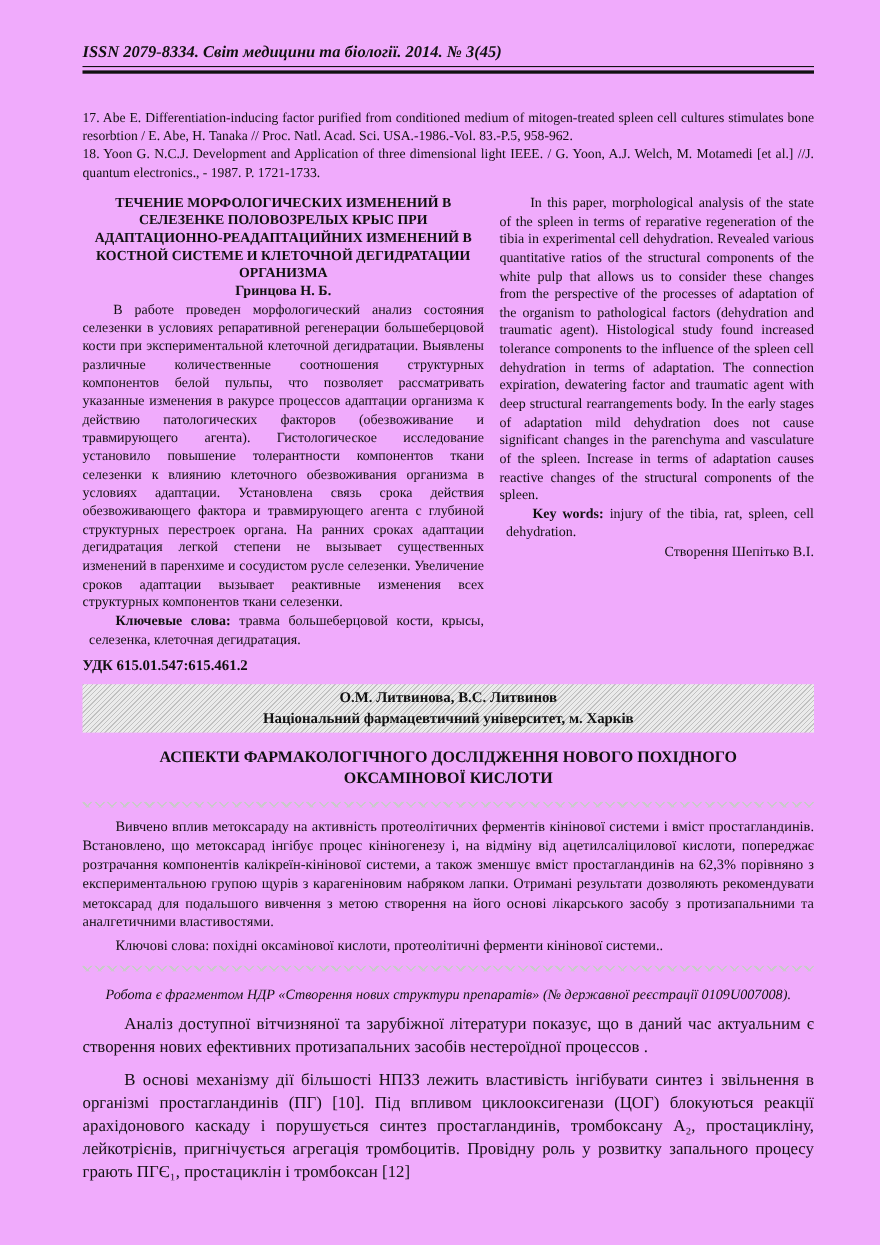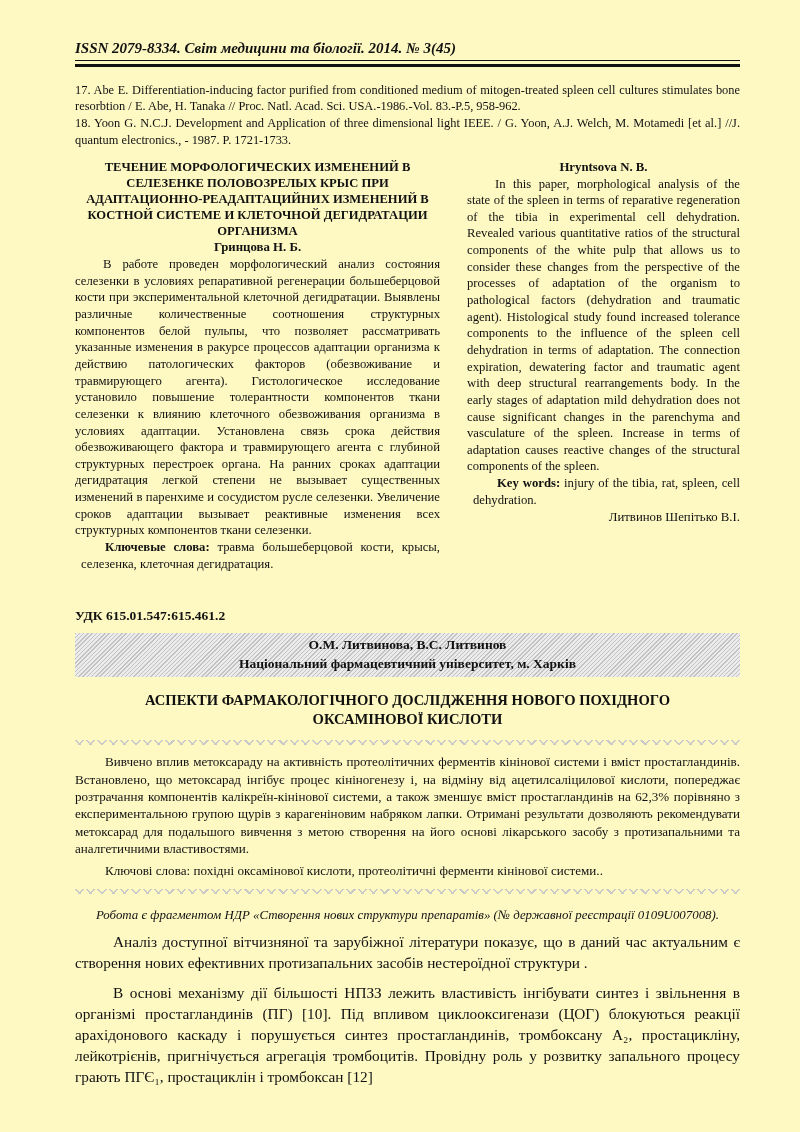--- a/index.html
+++ b/index.html
@@ -1,64 +1,64 @@
 <!DOCTYPE html>
 <html><head>
 <meta charset="utf-8">
 <style>
   html,body{margin:0;padding:0;background:#ffffff;}
   .page{
     position:relative;
     width:800px;height:1132px;
     box-sizing:border-box;
     padding:40px 60px 16px 75px;
-    background:#fef9c3;
+    background:#f0abfc;
     font-family:"Liberation Serif","DejaVu Serif",serif;
     color:#111;
     overflow:hidden;
   }
   
   .issn{
     font-size:15px;font-weight:bold;font-style:italic;
     padding-bottom:3px;border-bottom:1px solid #111;
   }
   .issn-rule{height:2.5px;background:#111;margin-top:3px;}
   
-  .refs{margin-top:15px;}
+  .refs{margin-top:32px;}
   .refs p{
     margin:0;font-size:12.4px;line-height:1.36;text-align:justify;
   }
   
   .hatch{
     background:repeating-linear-gradient(135deg,#c2c2c2 0px,#c2c2c2 1px,#ebebeb 1px,#ebebeb 3px);
   }
   .referaty-strip{
     margin-top:16px;height:25px;line-height:25px;
     font-size:13px;font-weight:bold;padding-left:40px;
     box-sizing:border-box;
   }
   
-  .cols{display:flex;margin-top:10px;gap:13px;}
+  .cols{display:flex;margin-top:10px;}
   .col-left{width:365px;margin-right:14px;}
   .col-right{flex:1;}
   .abs-title{
     margin:0;font-size:12.6px;font-weight:bold;text-align:center;line-height:1.28;
   }
   .abs-author{margin:0;font-size:12.8px;font-weight:bold;text-align:center;line-height:1.3;}
   .abs-body{
     margin:0;font-size:12.7px;line-height:1.31;text-align:justify;text-indent:28px;
   }
   .abs-keywords{
     margin:0;font-size:12.7px;line-height:1.31;text-align:justify;
     text-indent:24px;padding-left:6px;
   }
   .received{margin:2px 0 0 0;font-size:12.8px;text-align:right;padding-right:42px;}
   .reviewer{margin:2px 0 0 0;font-size:12.8px;text-align:right;}
   
-  .udk{margin-top:36px;font-size:13.5px;font-weight:bold;}
+  .udk{margin-top:8px;font-size:13.5px;font-weight:bold;}
   .authors-banner{
     margin-top:9px;padding:3px 0 4px 0;text-align:center;
   }
   .authors-banner div{font-size:13.5px;font-weight:bold;line-height:1.35;}
   .art-title{
     margin:14px auto 0 auto;width:88%;
     font-size:14.6px;font-weight:bold;text-align:center;line-height:1.35;
   }
   
   .zigzag{
@@ -101,24 +101,23 @@
   <div class="cols">
 
     <div class="col-left">
       <p class="abs-title">ТЕЧЕНИЕ МОРФОЛОГИЧЕСКИХ ИЗМЕНЕНИЙ В СЕЛЕЗЕНКЕ ПОЛОВОЗРЕЛЫХ КРЫС ПРИ АДАПТАЦИОННО-РЕАДАПТАЦИЙНИХ ИЗМЕНЕНИЙ В КОСТНОЙ СИСТЕМЕ И КЛЕТОЧНОЙ ДЕГИДРАТАЦИИ ОРГАНИЗМА</p>
       <p class="abs-author">Гринцова Н. Б.</p>
       <p class="abs-body">В работе проведен морфологический анализ состояния селезенки в условиях репаративной регенерации большеберцовой кости при экспериментальной клеточной дегидратации. Выявлены различные количественные соотношения структурных компонентов белой пульпы, что позволяет рассматривать указанные изменения в ракурсе процессов адаптации организма к действию патологических факторов (обезвоживание и травмирующего агента). Гистологическое исследование установило повышение толерантности компонентов ткани селезенки к влиянию клеточного обезвоживания организма в условиях адаптации. Установлена связь срока действия обезвоживающего фактора и травмирующего агента с глубиной структурных перестроек органа. На ранних сроках адаптации дегидратация легкой степени не вызывает существенных изменений в паренхиме и сосудистом русле селезенки. Увеличение сроков адаптации вызывает реактивные изменения всех структурных компонентов ткани селезенки.</p>
       <p class="abs-keywords"><b>Ключевые слова:</b><span> травма большеберцовой кости, крысы, селезенка, клеточная дегидратация.</span></p>
     </div>
 
     <div class="col-right">
-      <p class="abs-author">Hryntsova N. B.</p>
       <p class="abs-body">In this paper, morphological analysis of the state of the spleen in terms of reparative regeneration of the tibia in experimental cell dehydration. Revealed various quantitative ratios of the structural components of the white pulp that allows us to consider these changes from the perspective of the processes of adaptation of the organism to pathological factors (dehydration and traumatic agent). Histological study found increased tolerance components to the influence of the spleen cell dehydration in terms of adaptation. The connection expiration, dewatering factor and traumatic agent with deep structural rearrangements body. In the early stages of adaptation mild dehydration does not cause significant changes in the parenchyma and vasculature of the spleen. Increase in terms of adaptation causes reactive changes of the structural components of the spleen.</p>
       <p class="abs-keywords"><b>Key words:</b><span> injury of the tibia, rat, spleen, cell dehydration.</span></p>
-      <p class="reviewer">Литвинов Шепітько В.І.</p>
+      <p class="reviewer">Створення Шепітько В.І.</p>
     </div>
 
   </div>
 
   <div class="udk">УДК 615.01.547:615.461.2</div>
 
   <div class="authors-banner hatch">
     <div>О.М. Литвинова, В.С. Литвинов</div>
     <div>Національний фармацевтичний університет, м. Харків</div>
   </div>
@@ -127,16 +126,16 @@
 
   <div class="zigzag"></div>
 
   <p class="art-abstract">Вивчено вплив метоксараду на активність протеолітичних ферментів кінінової системи і вміст простагландинів. Встановлено, що метоксарад інгібує процес кініногенезу і, на відміну від ацетилсаліцилової кислоти, попереджає розтрачання компонентів калікреїн-кінінової системи, а також зменшує вміст простагландинів на 62,3% порівняно з експериментальною групою щурів з карагеніновим набряком лапки. Отримані результати дозволяють рекомендувати метоксарад для подальшого вивчення з метою створення на його основі лікарського засобу з протизапальними та аналгетичними властивостями.</p>
   <p class="art-keywords">Ключові слова: похідні оксамінової кислоти, протеолітичні ферменти кінінової системи..</p>
 
   <div class="zigzag"></div>
 
   <p class="ndr">Робота є фрагментом НДР «Створення нових структури препаратів» (№ державної реєстрації 0109U007008).</p>
 
-  <p class="body-par">Аналіз доступної вітчизняної та зарубіжної літератури показує, що в даний час актуальним є створення нових ефективних протизапальних засобів нестероїдної структури .</p>
+  <p class="body-par">Аналіз доступної вітчизняної та зарубіжної літератури показує, що в даний час актуальним є створення нових ефективних протизапальних засобів нестероїдної процессов .</p>
   <p class="body-par">В основі механізму дії більшості НПЗЗ лежить властивість інгібувати синтез і звільнення в організмі простагландинів (ПГ) [10]. Під впливом циклооксигенази (ЦОГ) блокуються реакції арахідонового каскаду і порушується синтез простагландинів, тромбоксану А₂, простацикліну, лейкотрієнів, пригнічується агрегація тромбоцитів. Провідну роль у розвитку запального процесу грають ПГЄ₁, простациклін і тромбоксан [12]</p>
 
 </div>
 
 </body></html>

